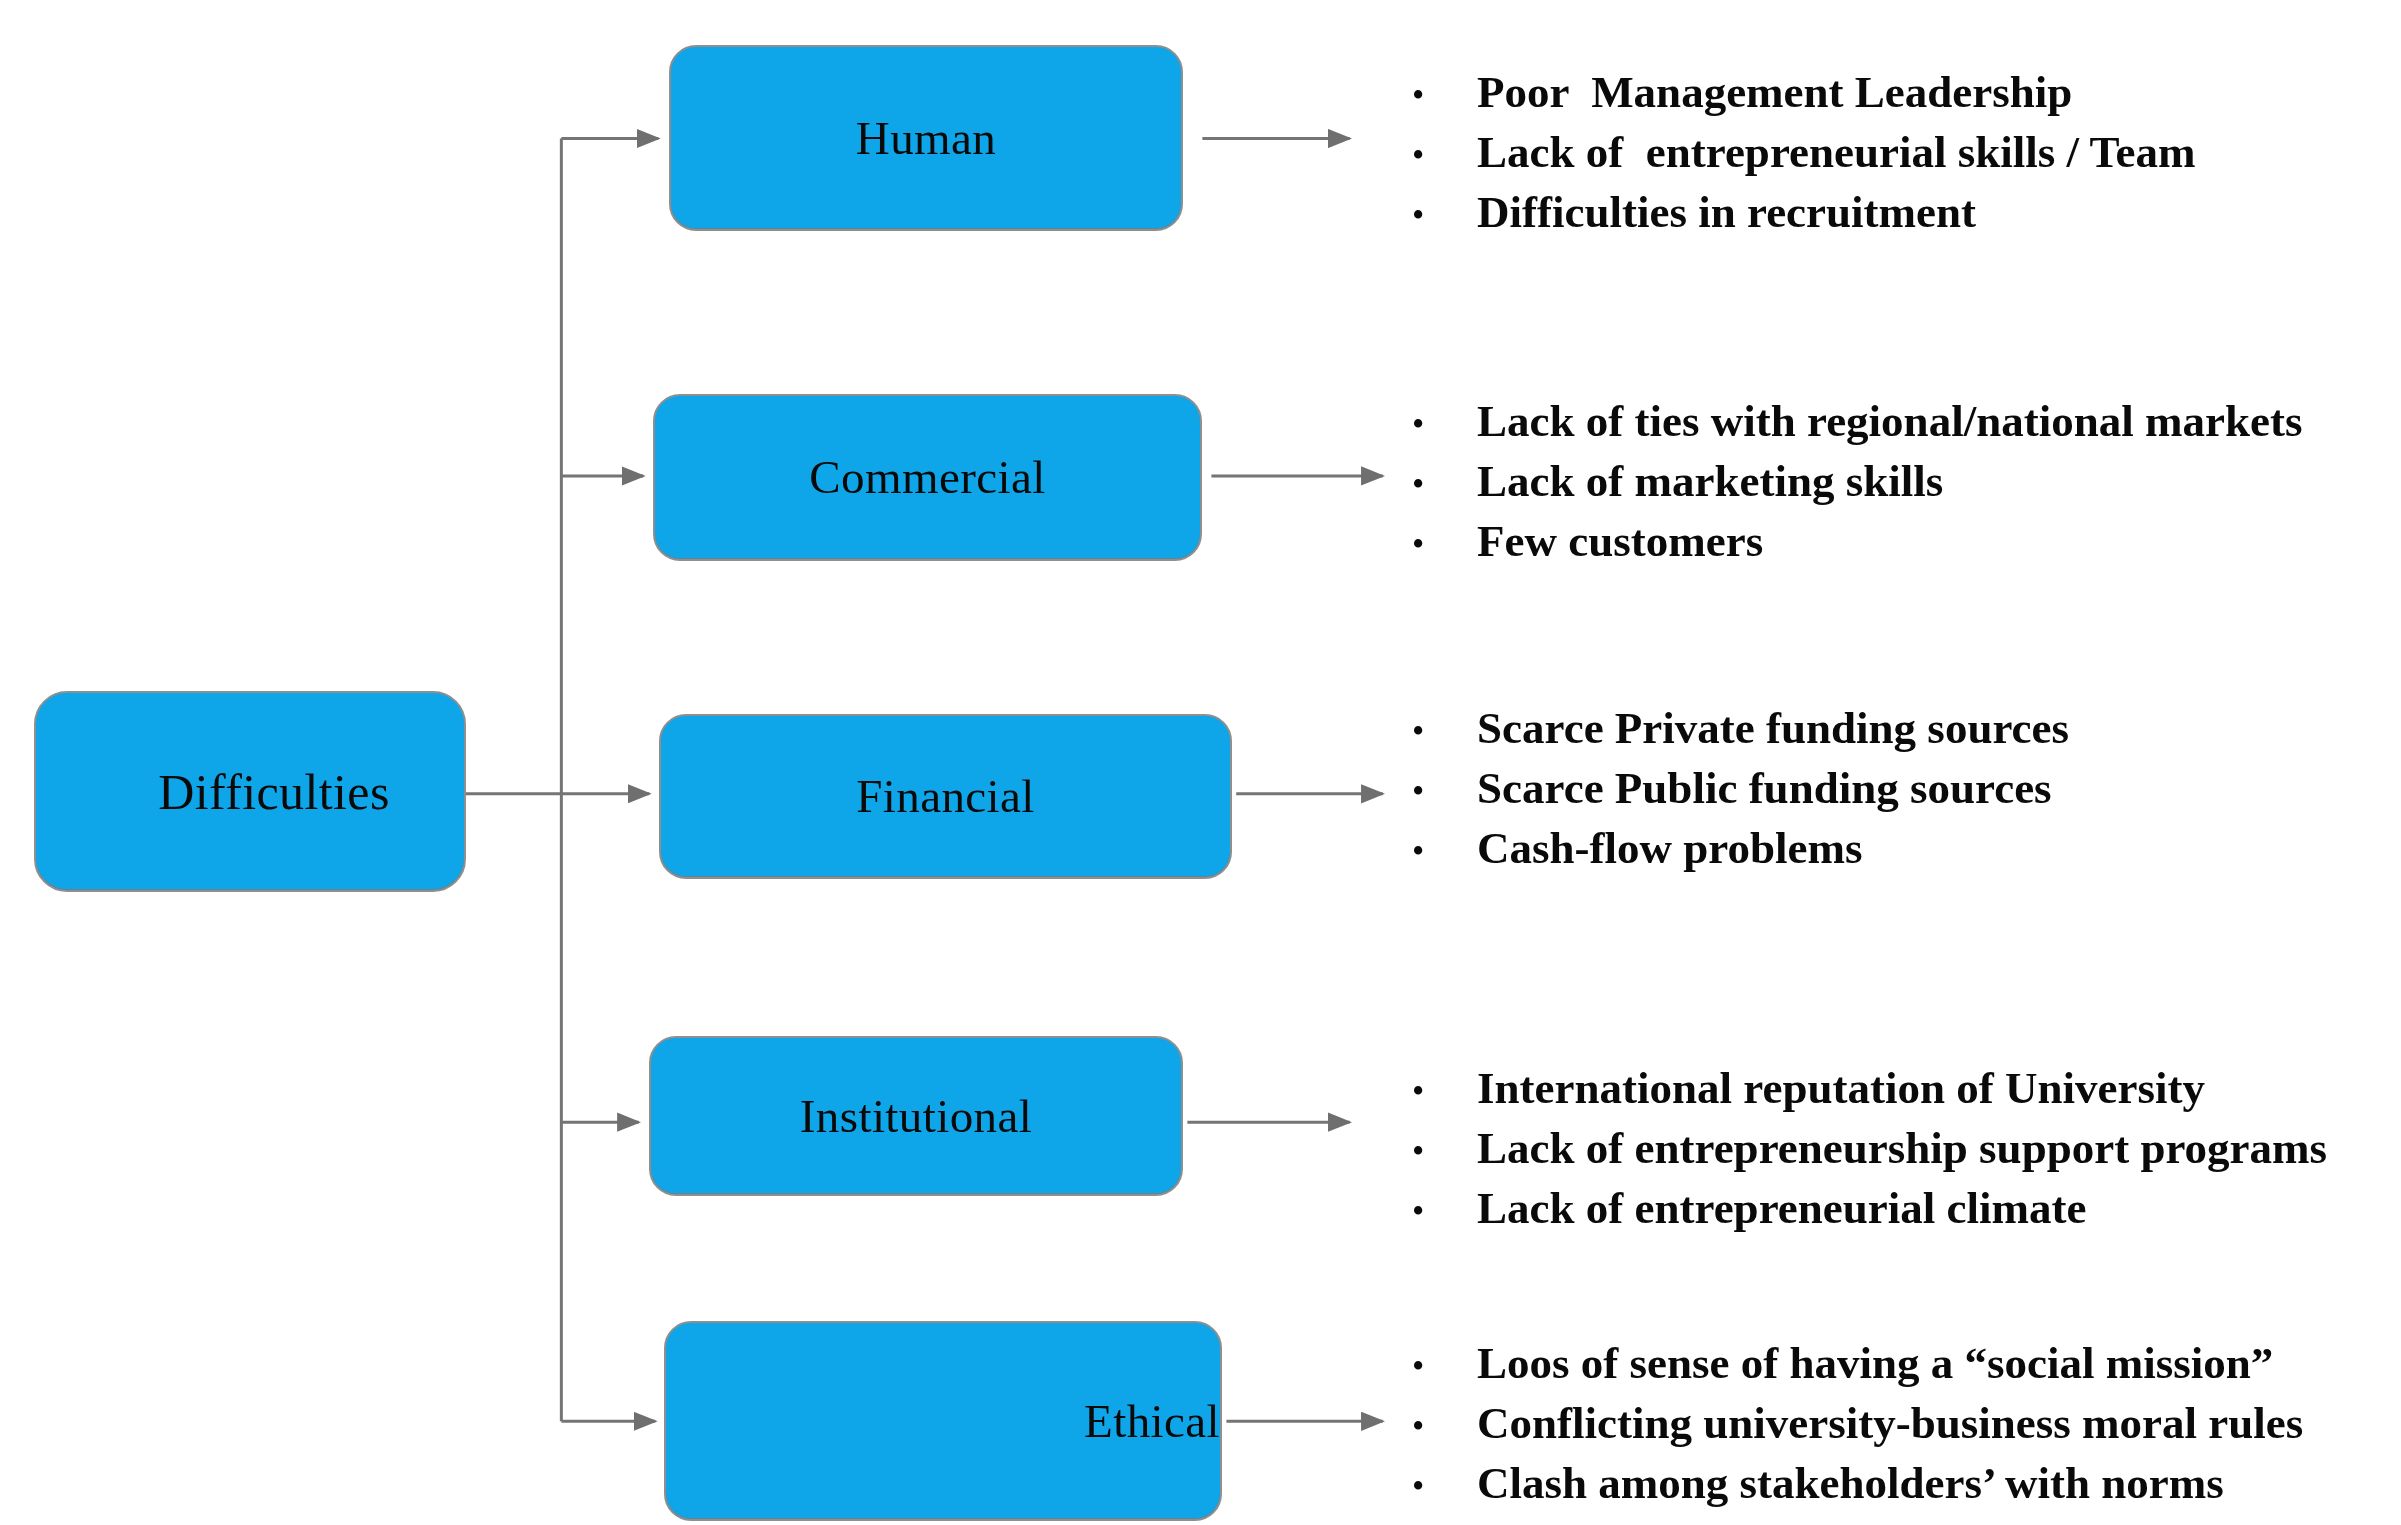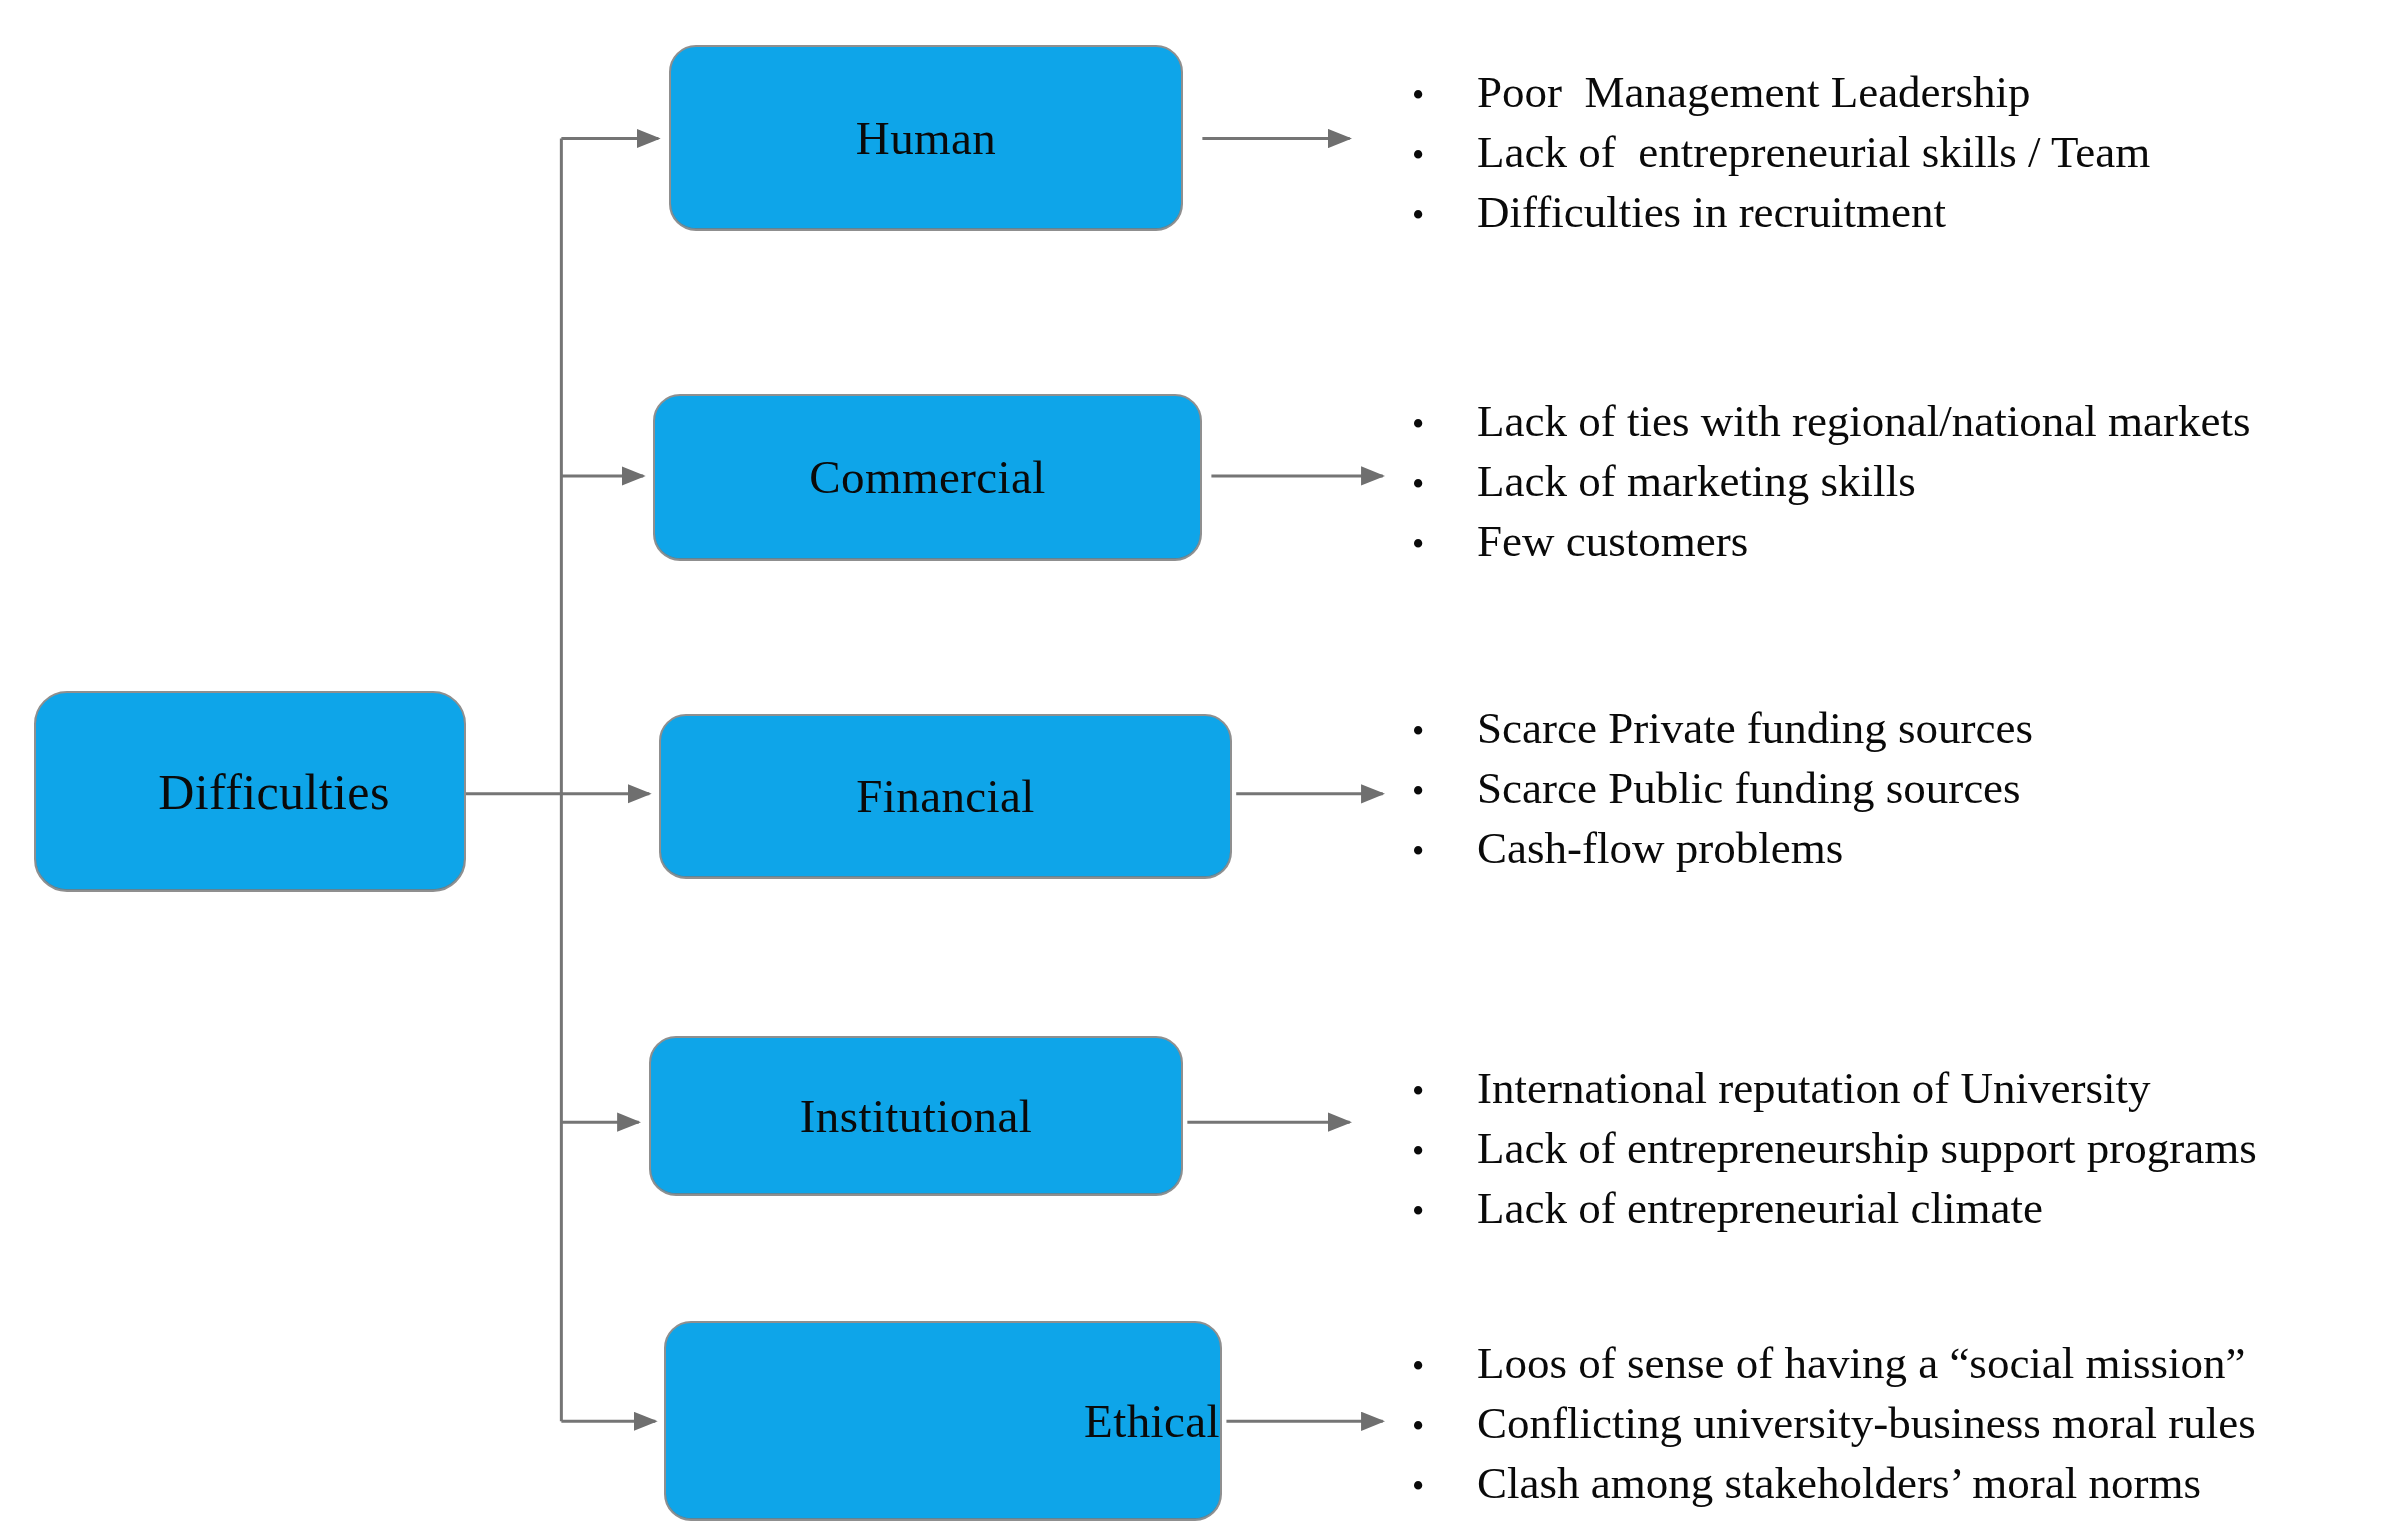--- a/index.html
+++ b/index.html
@@ -69,20 +69,21 @@
     font-size: 45px;
   }
   .bullet-glyph {
     flex: 0 0 65px;
     font-size: 35px;
     line-height: 60px;
   }
   .bullet-text {
     white-space: pre-wrap;
     line-height: 60px;
+    font-weight: bold;
   }
 </style>
 </head>
 <body>
 
 <div class="canvas">
 
   <svg class="connectors" viewBox="0 0 3195 2030" xmlns="http://www.w3.org/2000/svg">
     <defs>
       <marker id="arrow" viewBox="0 0 10 8" refX="9" refY="4" markerWidth="8" markerHeight="6.5" orient="auto" markerUnits="strokeWidth">
@@ -191,18 +192,18 @@
     <div class="bullet-row">
       <span class="bullet-glyph">•</span>
       <span class="bullet-text">Loos of sense of having a “social mission”</span>
     </div>
     <div class="bullet-row">
       <span class="bullet-glyph">•</span>
       <span class="bullet-text">Conflicting university-business moral rules</span>
     </div>
     <div class="bullet-row">
       <span class="bullet-glyph">•</span>
-      <span class="bullet-text">Clash among stakeholders’ moral norms</span>
+      <span class="bullet-text">Clash among stakeholders’ with norms</span>
     </div>
   </div>
 
 </div>
 
 
 </body></html>

